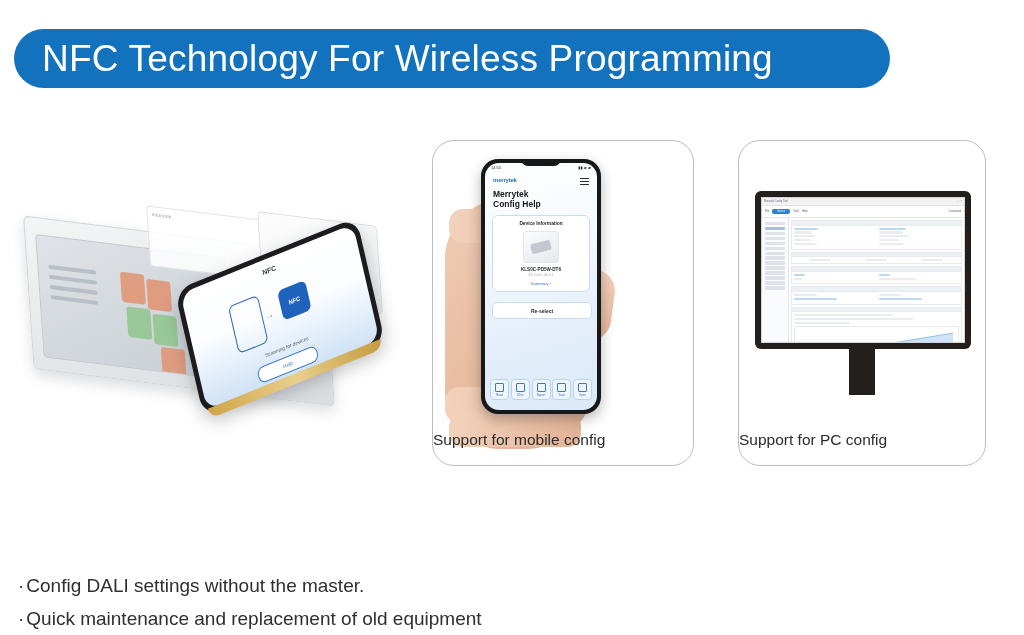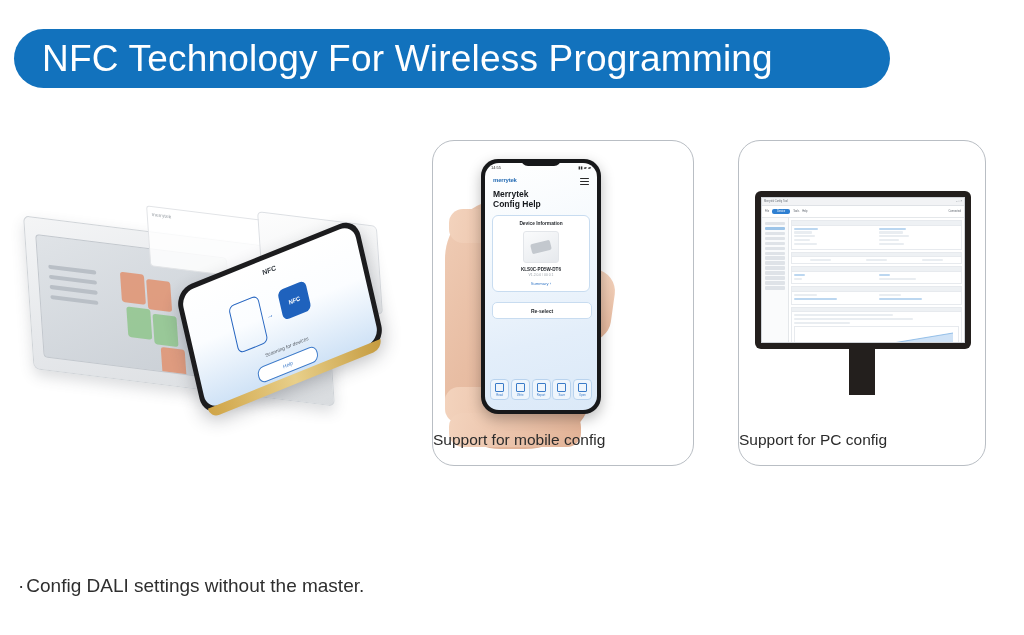--- a/index.html
+++ b/index.html
@@ -765,13 +765,16 @@
   </div>
   <div class="monitor-stand"></div>
 
   <div class="card-caption">Support for PC config</div>
 </div>
 
 <div id="bullet-list">
   <div class="bullet">
     <span class="dot">·</span><span>Config DALI settings without the master.</span>
   </div>
+  <div class="bullet">
+    <span class="dot">·</span><span>Quick maintenance and replacement of old equipment</span>
+  </div>
 </div>
 
 </body></html>

